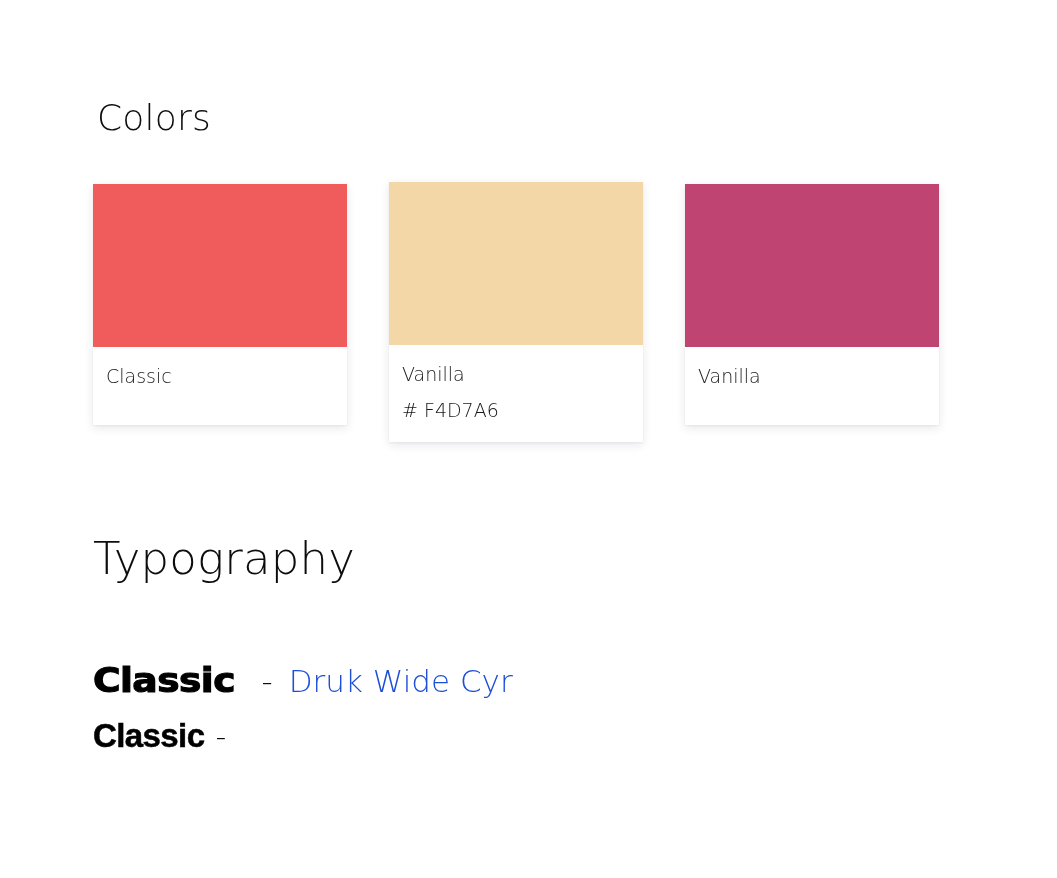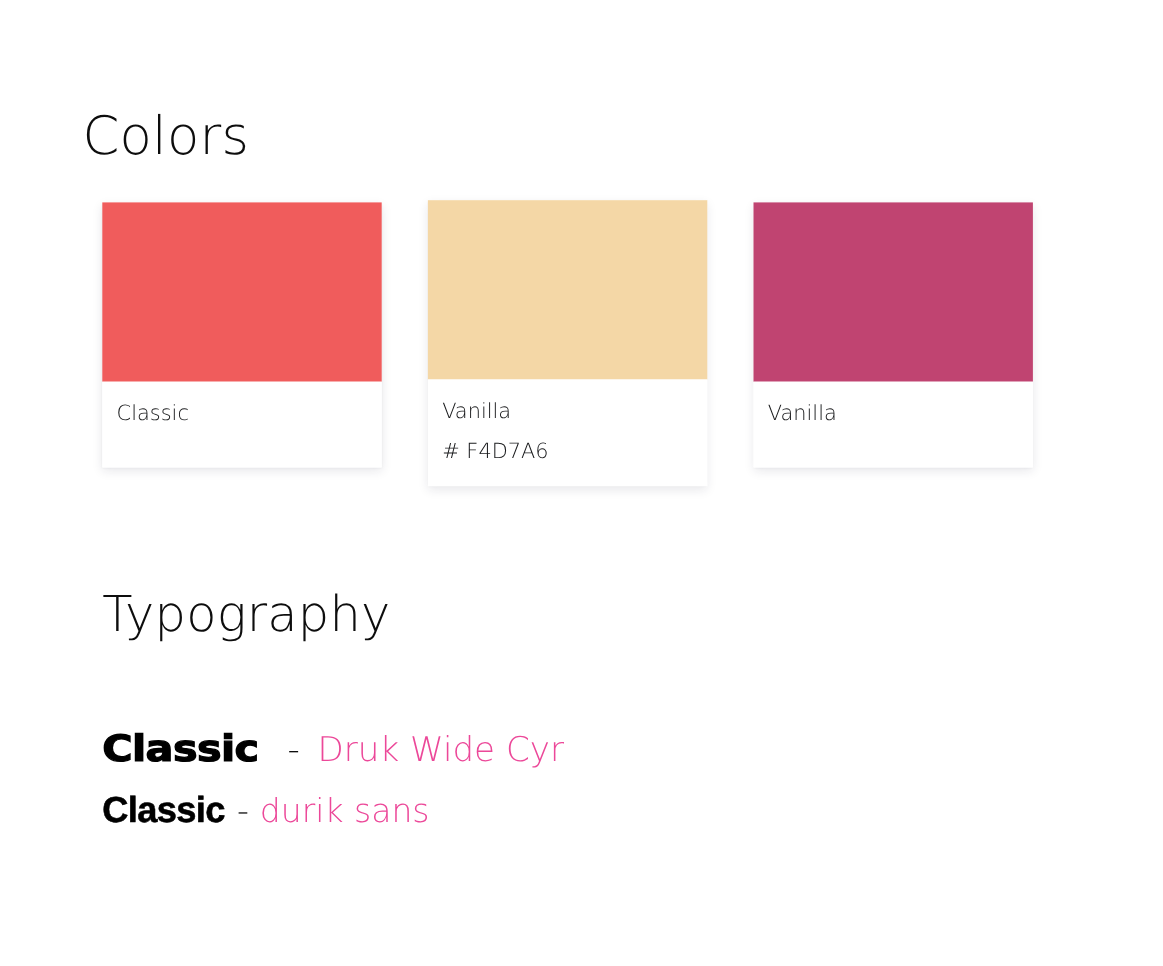--- a/index.html
+++ b/index.html
@@ -27,23 +27,23 @@
   .section-heading {
     position: absolute;
     font-family: "DejaVu Sans", sans-serif;
     font-weight: 300;
     color: #0d0d0d;
     letter-spacing: 0.2px;
     white-space: nowrap;
     line-height: 1;
   }
   #colors-heading {
-    left: 75px;
+    left: 97px;
     top: 100px;
-    font-size: 48px;
+    font-size: 36px;
   }
   #typography-heading {
     left: 93px;
     top: 536px;
     font-size: 45px;
   }
 
   
   .swatch-row {
     position: absolute;
@@ -122,21 +122,21 @@
   
   .type-dash {
     font-family: "DejaVu Sans", sans-serif;
     font-weight: 300;
     color: #0d0d0d;
     line-height: 1;
   }
   .type-face {
     font-family: "DejaVu Sans", sans-serif;
     font-weight: 300;
-    color: #ec4899;
+    color: #1d4ed8;
     line-height: 1;
   }
   .type-row.row-0 .type-dash { font-size: 31px; margin-left: 44px; }
   .type-row.row-0 .type-face { font-size: 31px; margin-left: 16px; }
   .type-row.row-1 .type-dash { font-size: 30px; margin-left: 11px; }
   .type-row.row-1 .type-face { font-size: 30px; margin-left: 10px; }
 </style>
 </head>
 <body style="background: rgb(255, 255, 255);">
 
@@ -176,18 +176,17 @@
 
     <div class="type-row row-0">
       <span class="type-sample">Classic</span>
       <span class="type-dash">-</span>
       <span class="type-face">Druk Wide Cyr</span>
     </div>
 
     <div class="type-row row-1">
       <span class="type-sample">Classic</span>
       <span class="type-dash">-</span>
-      <span class="type-face">durik sans</span>
     </div>
 
   </div>
 
 </div>
 
 </body></html>

